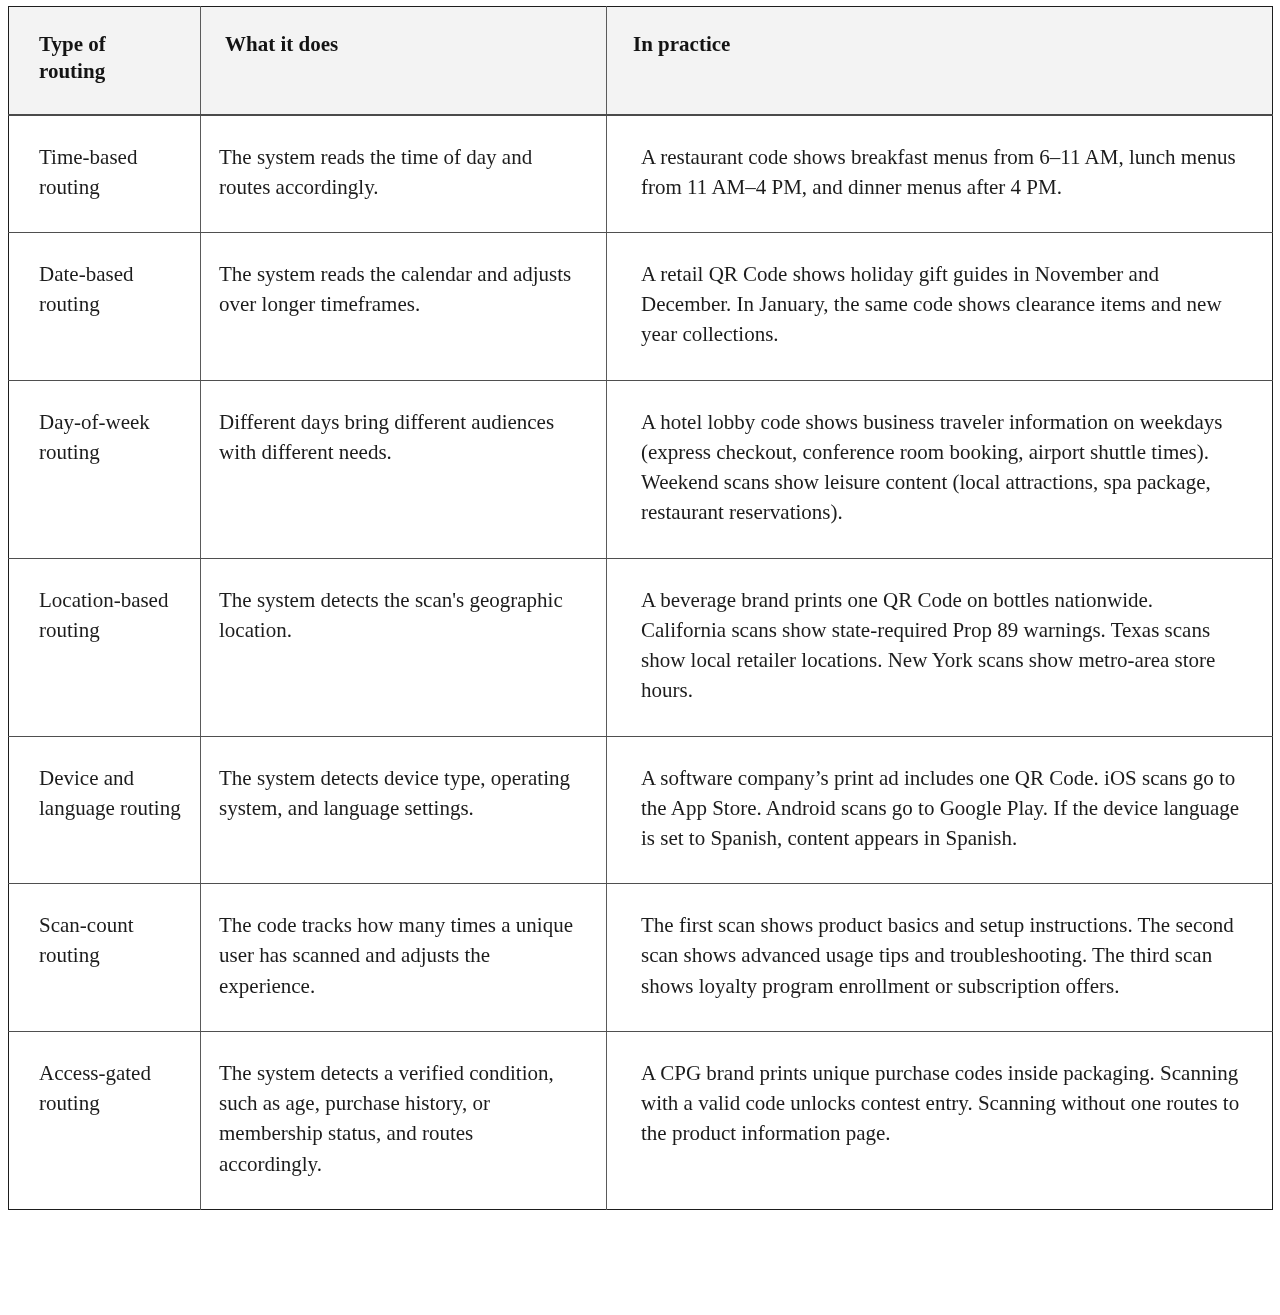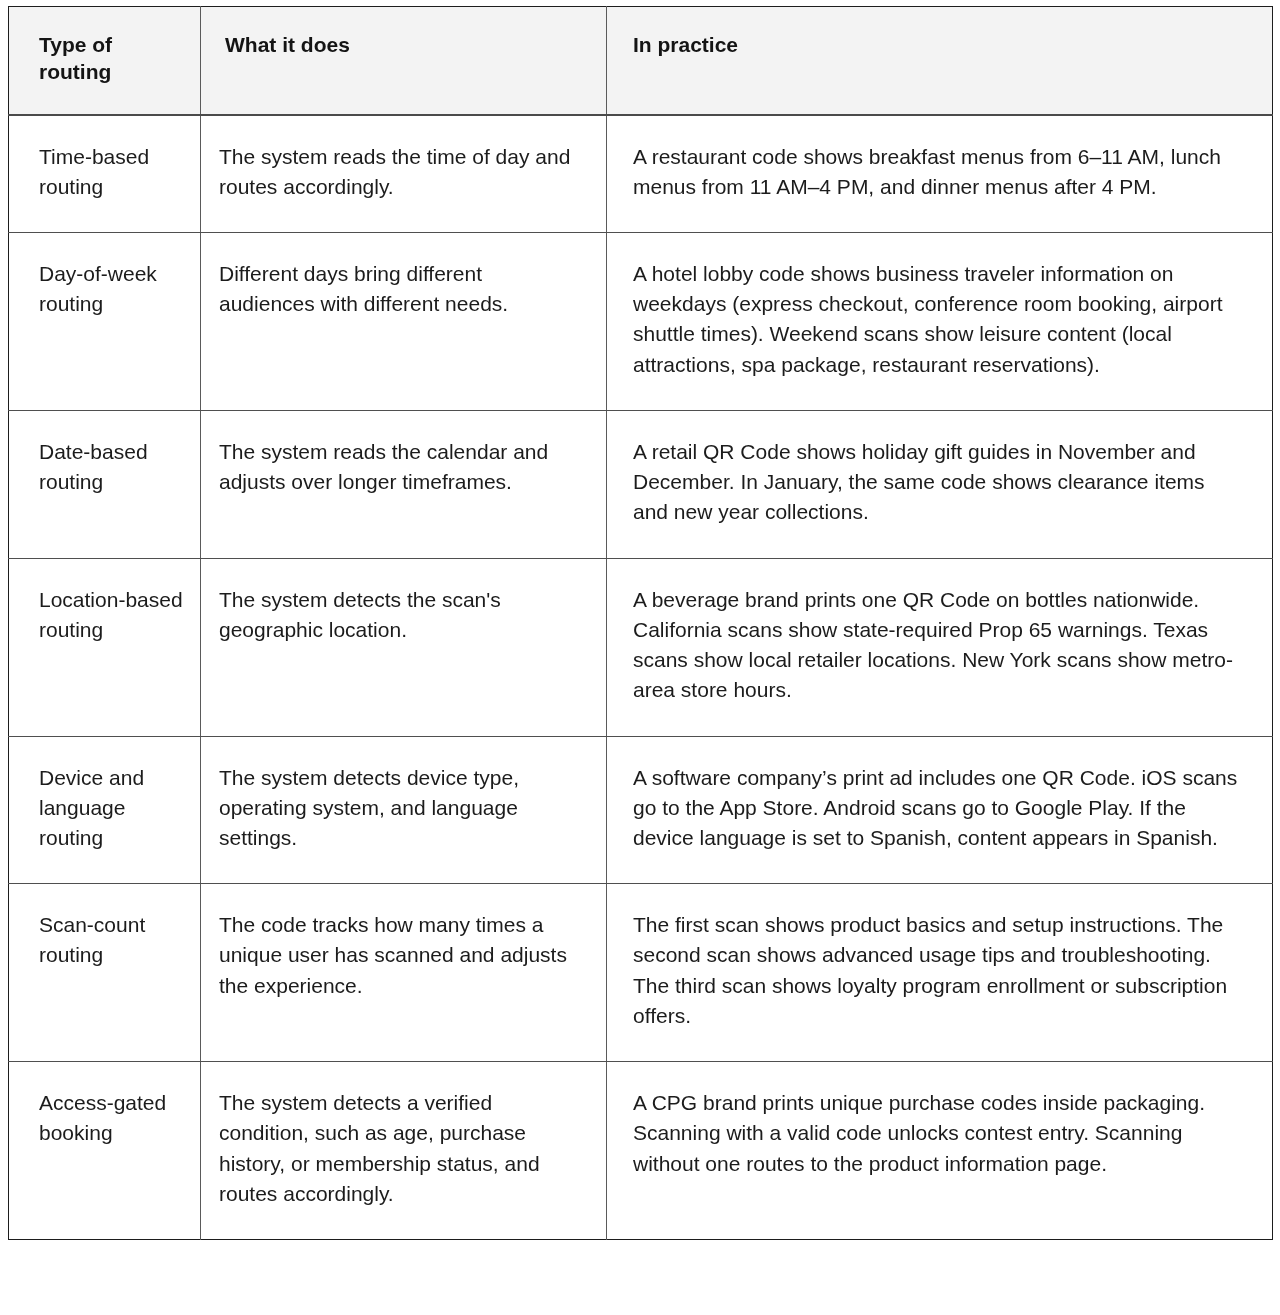--- a/index.html
+++ b/index.html
@@ -12,20 +12,21 @@
     height: 1315px;
     font-family: "Liberation Sans", sans-serif;
     color: #1a1a1a;
     -webkit-font-smoothing: antialiased;
   }
 
   .table-wrap {
     width: 1043px;
     box-sizing: border-box;
     padding: 6px 8px 8px 8px;
+    font-family: Liberation Serif, serif;
   }
 
   table.routing-table {
     width: 1264px;
     border-collapse: collapse;
     table-layout: fixed;
     border: 1px solid #1d1d1d;
   }
 
   col.col-type     { width: 192px; }
@@ -57,21 +58,21 @@
     box-sizing: border-box;
     border-right: 1px solid #5a5a5a;
     border-bottom: 1px solid #4f4f4f;
     font-weight: normal;
   }
   tbody td:last-child { border-right: none; }
   tbody tr:last-child td { border-bottom: none; }
 
   tbody td.cell-type     { padding-left: 30px; padding-right: 14px; }
   tbody td.cell-does     { padding-left: 18px; padding-right: 26px; }
-  tbody td.cell-practice { padding-left: 26px; padding-right: 30px; }
+  tbody td.cell-practice { padding-left: 34px; padding-right: 30px; }
 
   thead th.head-type     { padding-left: 30px; }
   thead th.head-does     { }
   thead th.head-practice { padding-left: 26px; }
 
   .hdr-line { display: block; }
 </style>
 </head>
 <body>
 
@@ -92,44 +93,44 @@
         <th class="head-practice">In practice</th>
       </tr>
     </thead>
     <tbody>
       <tr>
         <td class="cell-type">Time-based routing</td>
         <td class="cell-does">The system reads the time of day and routes accordingly.</td>
         <td class="cell-practice">A restaurant code shows breakfast menus from 6–11 AM, lunch menus from 11 AM–4 PM, and dinner menus after 4 PM.</td>
       </tr>
       <tr>
+        <td class="cell-type">Date-based routing</td>
+        <td class="cell-does">The system reads the calendar and adjusts over longer timeframes.</td>
+        <td class="cell-practice">A retail QR Code shows holiday gift guides in November and December. In January, the same code shows clearance items and new year collections.</td>
+      </tr>
+      <tr>
         <td class="cell-type">Day-of-week routing</td>
         <td class="cell-does">Different days bring different audiences with different needs.</td>
         <td class="cell-practice">A hotel lobby code shows business traveler information on weekdays (express checkout, conference room booking, airport shuttle times). Weekend scans show leisure content (local attractions, spa package, restaurant reservations).</td>
       </tr>
       <tr>
-        <td class="cell-type">Date-based routing</td>
-        <td class="cell-does">The system reads the calendar and adjusts over longer timeframes.</td>
-        <td class="cell-practice">A retail QR Code shows holiday gift guides in November and December. In January, the same code shows clearance items and new year collections.</td>
-      </tr>
-      <tr>
         <td class="cell-type">Location-based routing</td>
         <td class="cell-does">The system detects the scan's geographic location.</td>
-        <td class="cell-practice">A beverage brand prints one QR Code on bottles nationwide. California scans show state-required Prop 65 warnings. Texas scans show local retailer locations. New York scans show metro-area store hours.</td>
+        <td class="cell-practice">A beverage brand prints one QR Code on bottles nationwide. California scans show state-required Prop 89 warnings. Texas scans show local retailer locations. New York scans show metro-area store hours.</td>
       </tr>
       <tr>
         <td class="cell-type">Device and language routing</td>
         <td class="cell-does">The system detects device type, operating system, and language settings.</td>
         <td class="cell-practice">A software company’s print ad includes one QR Code. iOS scans go to the App Store. Android scans go to Google Play. If the device language is set to Spanish, content appears in Spanish.</td>
       </tr>
       <tr>
         <td class="cell-type">Scan-count routing</td>
         <td class="cell-does">The code tracks how many times a unique user has scanned and adjusts the experience.</td>
         <td class="cell-practice">The first scan shows product basics and setup instructions. The second scan shows advanced usage tips and troubleshooting. The third scan shows loyalty program enrollment or subscription offers.</td>
       </tr>
       <tr>
-        <td class="cell-type">Access-gated booking</td>
+        <td class="cell-type">Access-gated routing</td>
         <td class="cell-does">The system detects a verified condition, such as age, purchase history, or membership status, and routes accordingly.</td>
         <td class="cell-practice">A CPG brand prints unique purchase codes inside packaging. Scanning with a valid code unlocks contest entry. Scanning without one routes to the product information page.</td>
       </tr>
     </tbody>
   </table>
 </div>
 
 </body></html>

